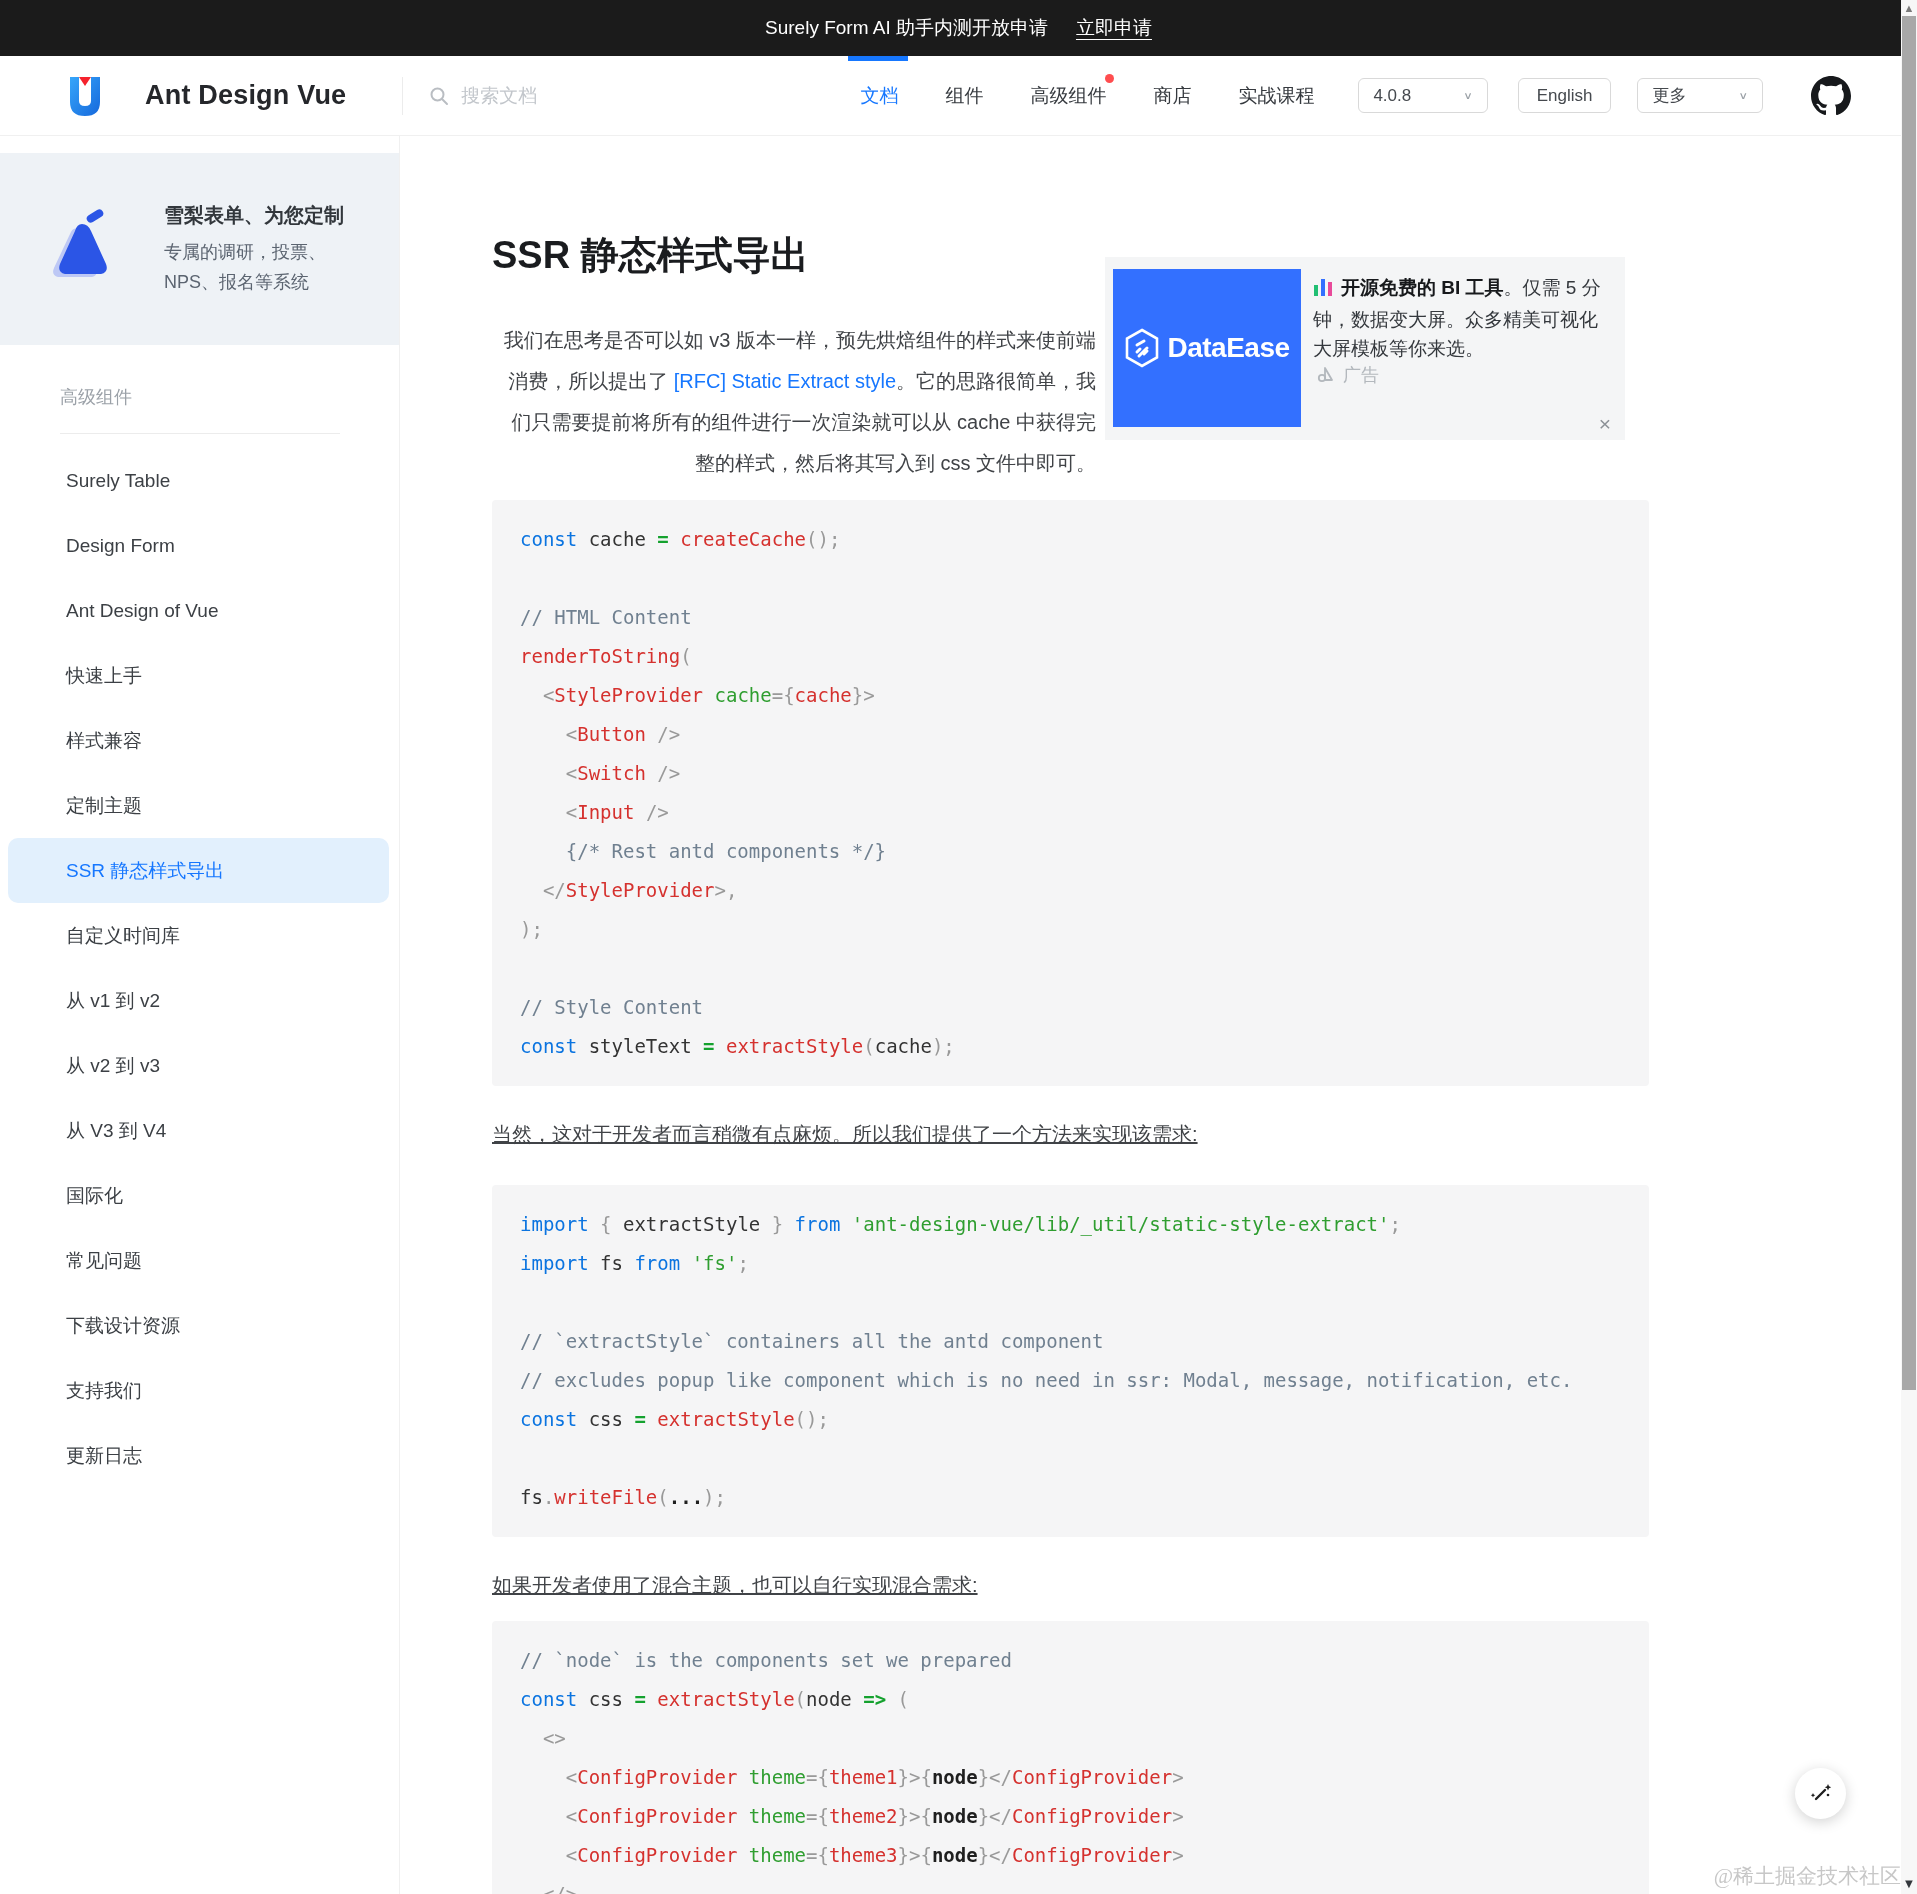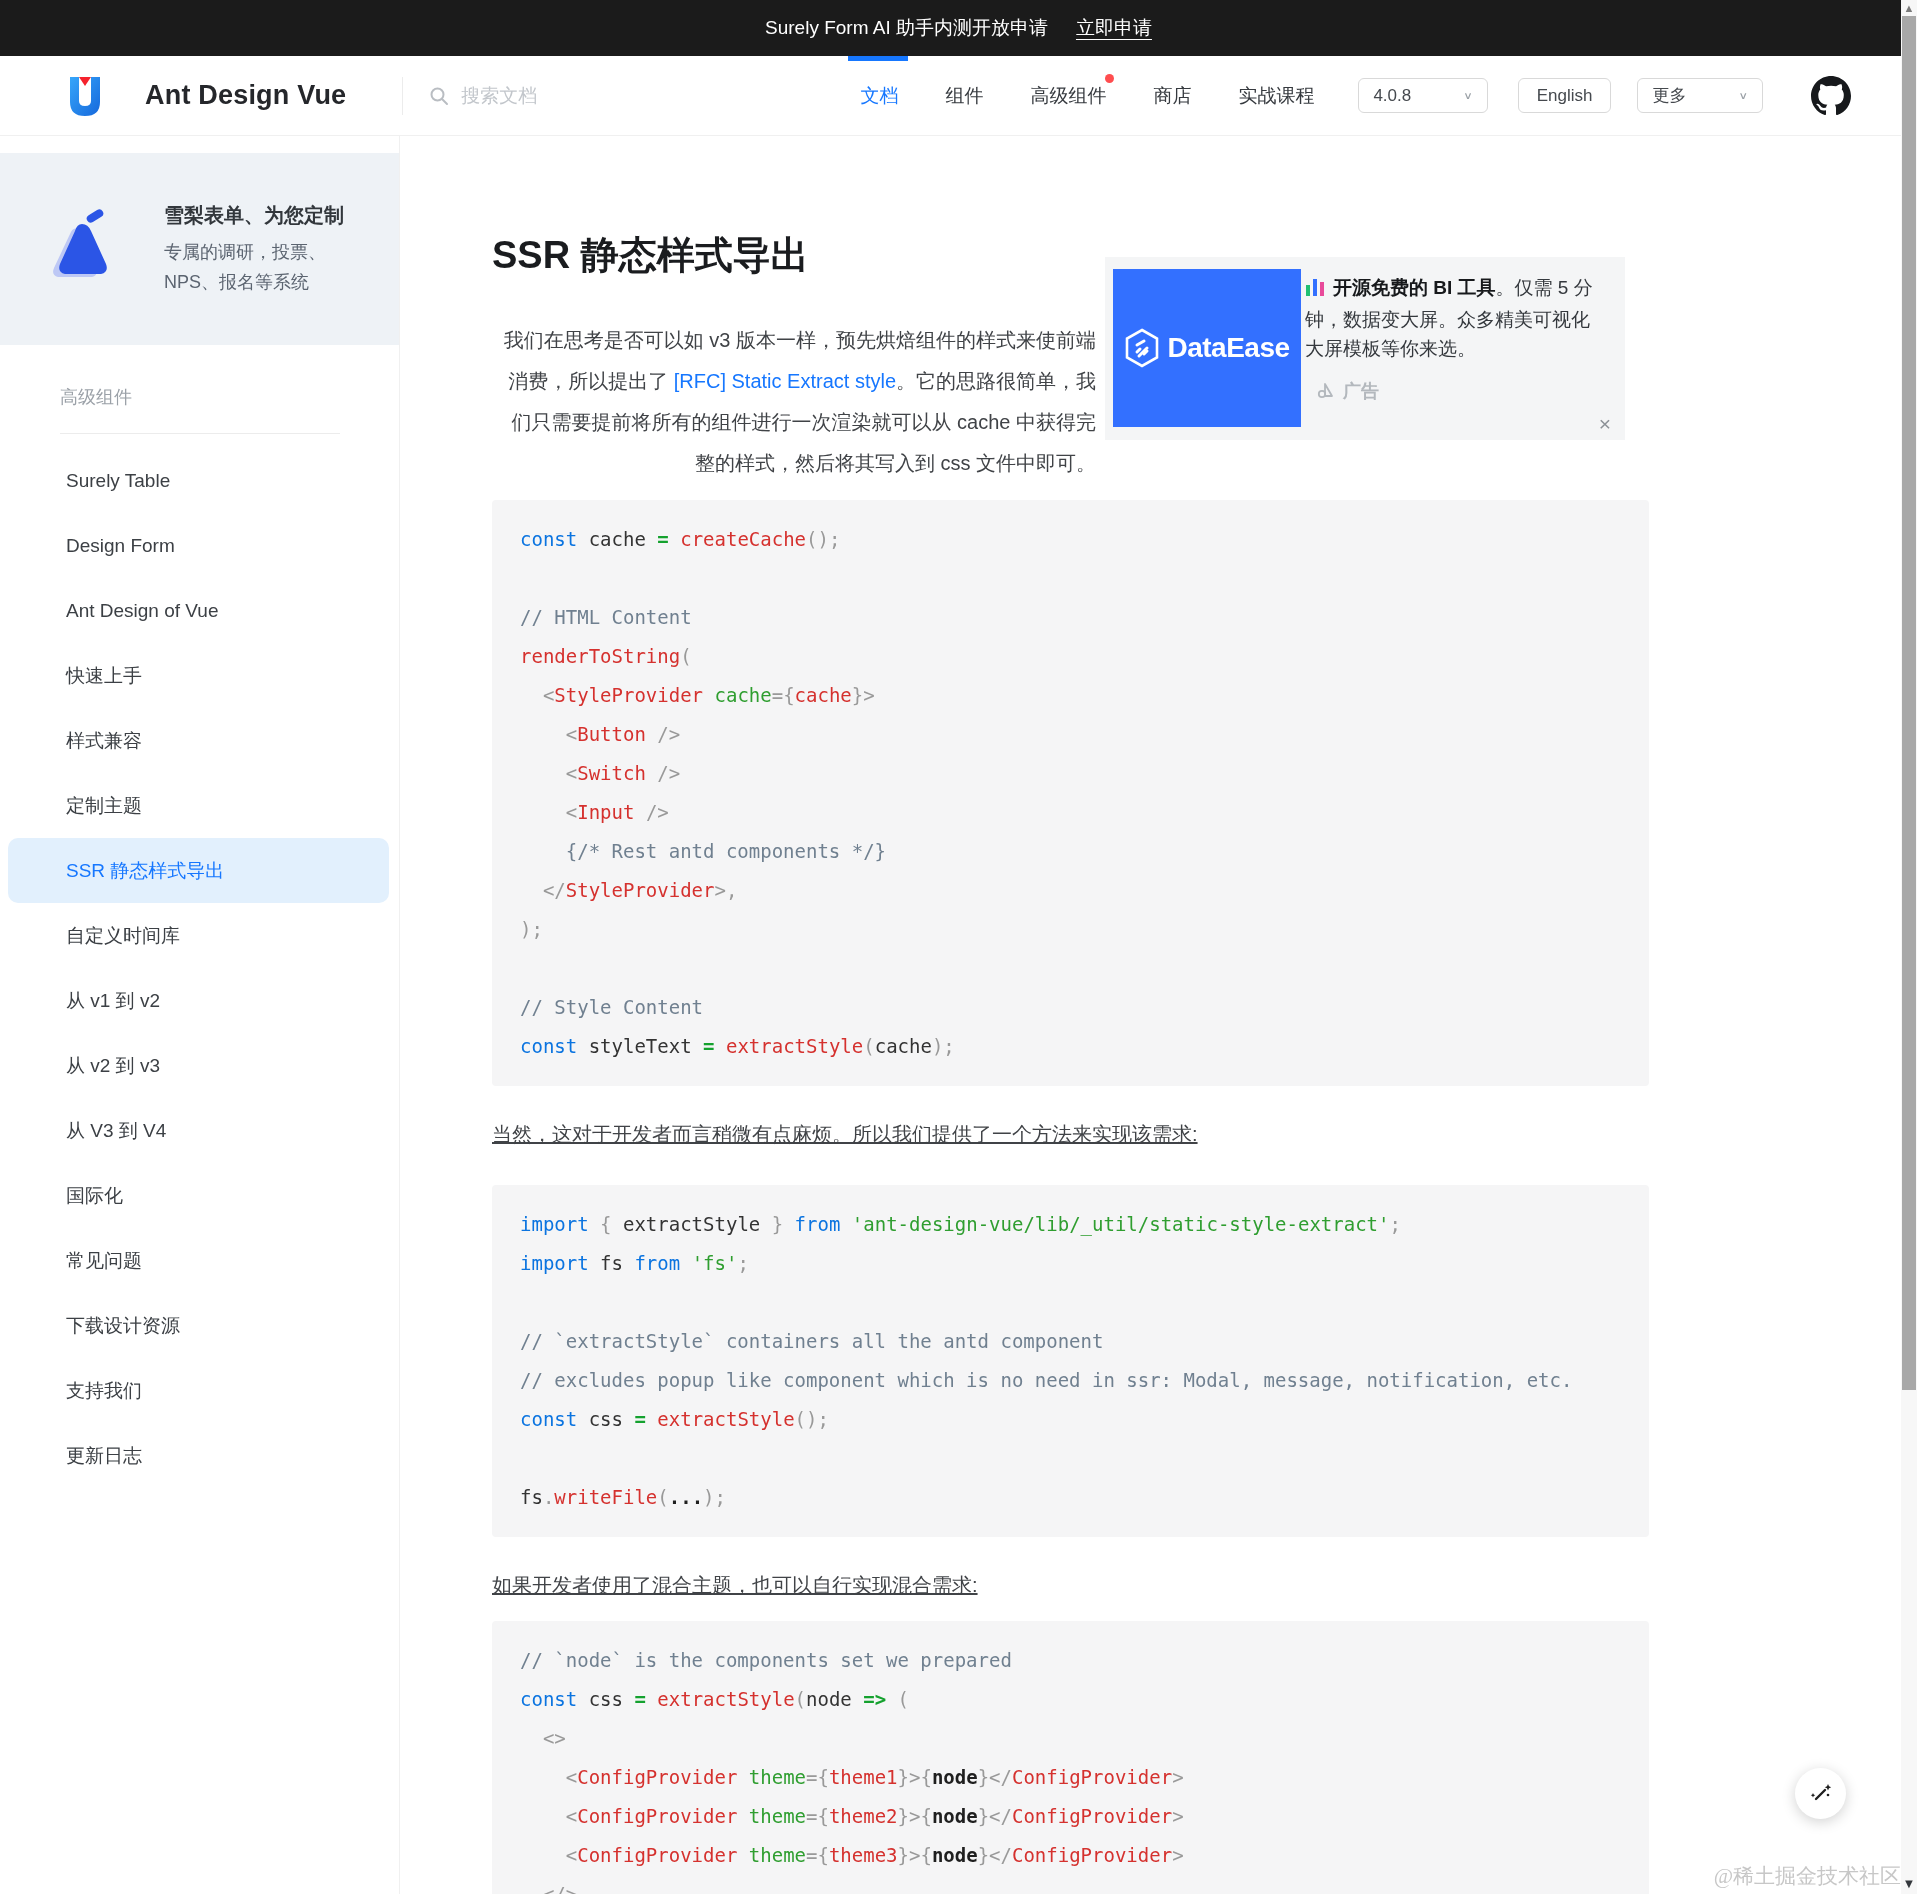--- a/index.html
+++ b/index.html
@@ -70,25 +70,25 @@
   .tk-c { color:#708090; }
   .tk-g { color:#999999; }
   .tk-p { color:#333333; }
   .tk-b { color:#1f1f1f; font-weight:bold; }
 
   
   .ad { position:absolute; left:705px; top:121px; width:520px; height:183px; background:#f4f5f6; cursor:pointer; }
   .ad-logo-box { position:absolute; left:8px; top:12px; width:188px; height:158px; background:#3370ff;
     display:flex; align-items:center; justify-content:center; gap:7px; }
   .ad-brand { color:#fff; font-size:28px; font-weight:bold; letter-spacing:-.5px; }
-  .ad-body { position:absolute; left:200px; top:16px; width:300px; font-size:19px; line-height:29px; color:#34383d; }
+  .ad-body { position:absolute; left:208px; top:16px; width:300px; font-size:19px; line-height:29px; color:#34383d; }
   .ad-body b { color:#17191c; }
   .ad-chart-icon { display:inline-block; vertical-align:-3px; margin-right:6px; }
-  .ad-meta { position:absolute; left:210px; top:122px; display:flex; align-items:center; gap:8px;
-    color:#b3b8bd; font-size:18px;font-weight:bold; }
+  .ad-meta { position:absolute; left:210px; top:106px; display:flex; align-items:center; gap:8px;
+    color:#b3b8bd; font-size:18px; }
   .ad-close { position:absolute; right:14px; bottom:6px; color:#8c9197; font-size:21px; cursor:pointer; line-height:1; }
 
   
   .fab { position:fixed; left:1795px; top:1768px; width:51px; height:51px; border-radius:50%; background:#fff;
     box-shadow:0 3px 14px rgba(0,0,0,.18); display:flex; align-items:center; justify-content:center; cursor:pointer; z-index:40; }
   .watermark { position:fixed; right:16px; bottom:4px; font-size:21px; color:#c7c7c7; z-index:30;
     font-family:Liberation Serif, serif; }
   .scrollbar { position:fixed; right:0; top:0; width:16px; height:1894px; background:#f7f7f7; z-index:50; }
   .sb-up { position:absolute; top:2px; left:0; width:16px; height:14px; color:#7a7a7a; font-size:11px; text-align:center; cursor:pointer; }
   .sb-thumb { position:absolute; top:16px; left:1px; width:14px; height:1374px; background:#a8a8a8; cursor:pointer; }

